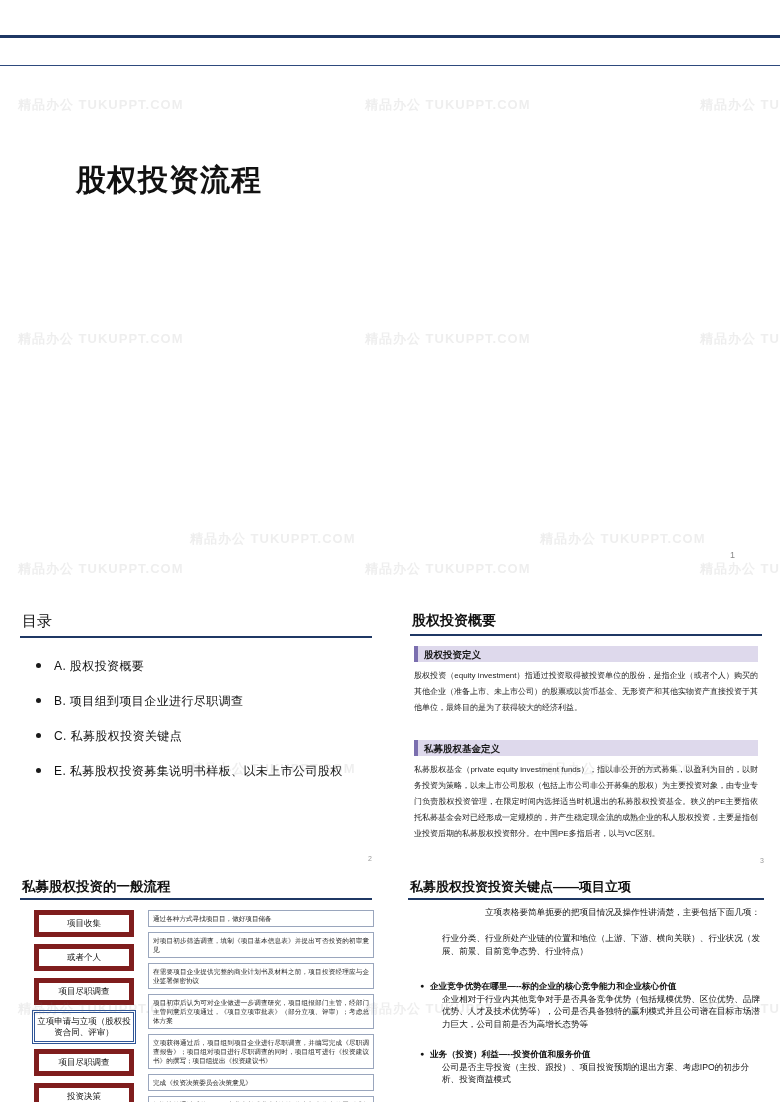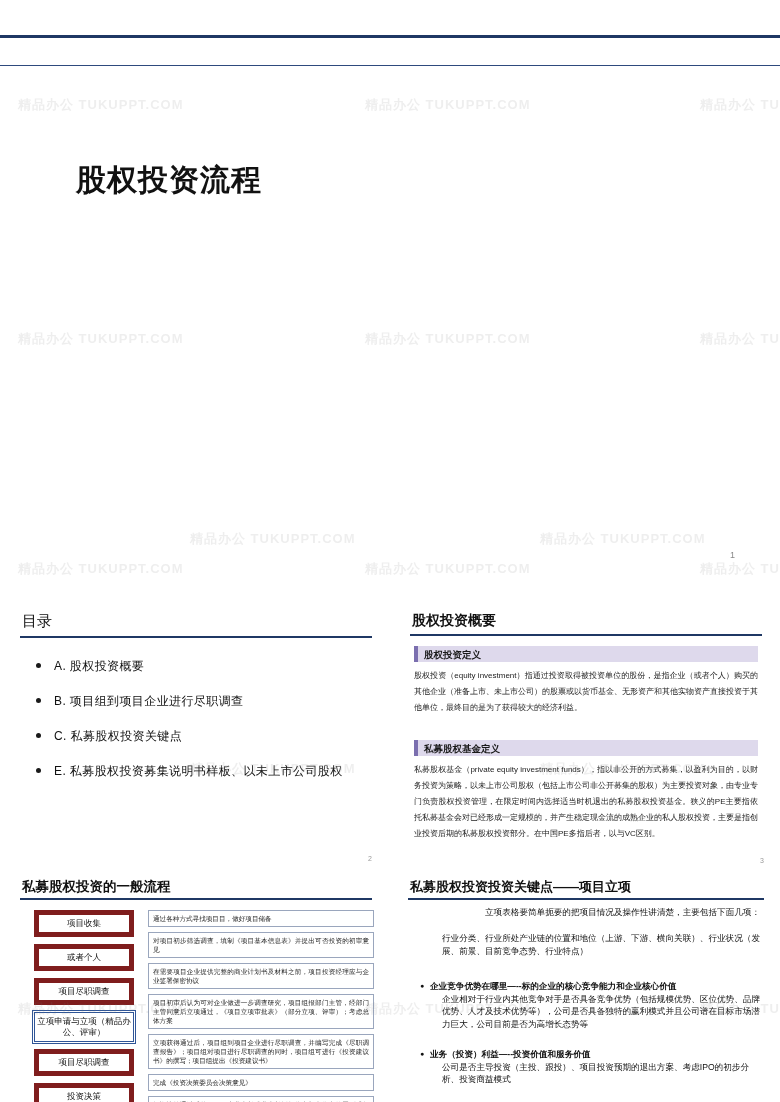--- a/index.html
+++ b/index.html
@@ -101,21 +101,21 @@
 </div>
 
 <div class="slide" id="slide4">
   <div class="h">私募股权投资的一般流程</div>
   <div class="hr"></div>
 
   <div class="flowcol">
     <div class="fbox">项目收集</div>
     <div class="fbox">或者个人</div>
     <div class="fbox">项目尽职调查</div>
-    <div class="fbox sel">立项申请与立项（精品办公、评审）</div>
+    <div class="fbox sel">立项申请与立项（股权投资合同、评审）</div>
     <div class="fbox">项目尽职调查</div>
     <div class="fbox">投资决策</div>
   </div>
 
   <div class="desccol">
     <div class="dbox">通过各种方式寻找项目目，做好项目储备</div>
     <div class="dbox">对项目初步筛选调查，填制《项目基本信息表》并提出可否投资的初审意见</div>
     <div class="dbox">在需要项目企业提供完整的商业计划书及材料之前，项目投资经理应与企业签署保密协议</div>
     <div class="dbox">项目初审后认为可对企业做进一步调查研究，项目组报部门主管，经部门主管同意后立项通过，《项目立项审批表》（部分立项、评审）；考虑总体方案</div>
     <div class="dbox">立项获得通过后，项目组到项目企业进行尽职调查，并编写完成《尽职调查报告》；项目组对项目进行尽职调查的同时，项目组可进行《投资建议书》的撰写；项目组提出《投资建议书》</div>

